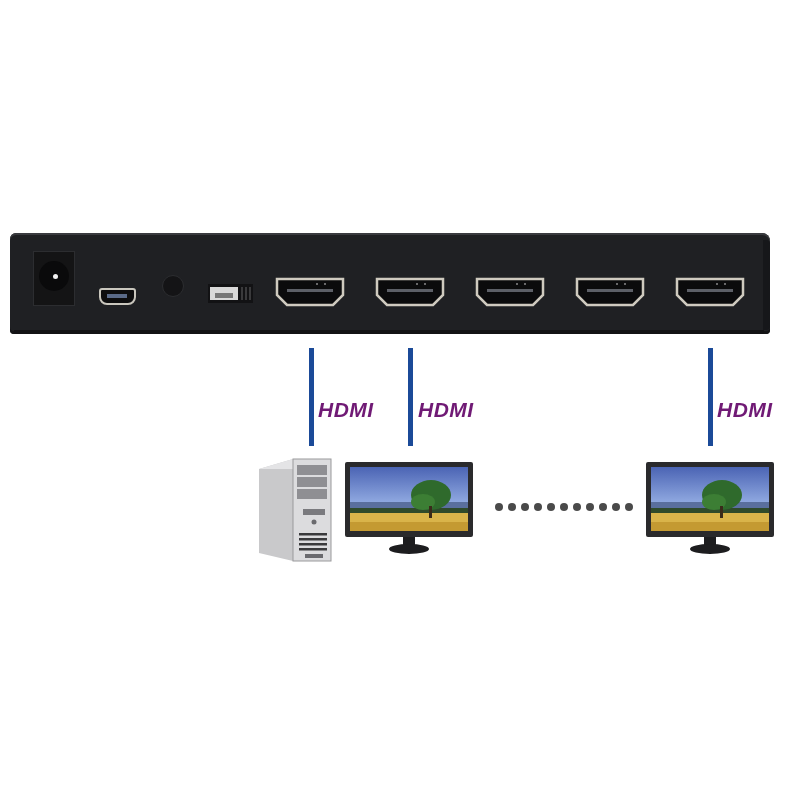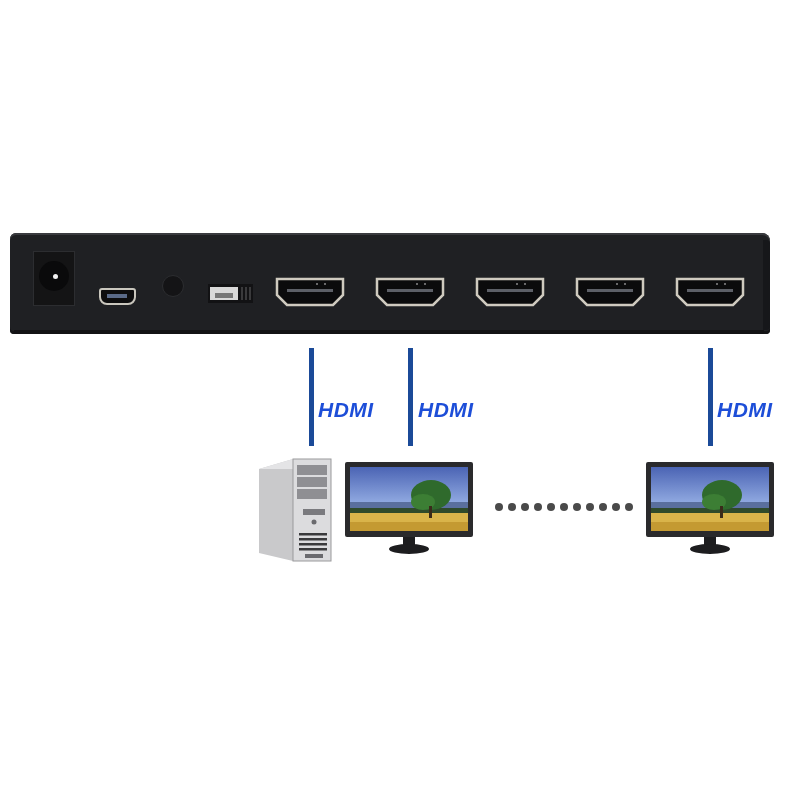--- a/index.html
+++ b/index.html
@@ -26,21 +26,21 @@
   .switch .knob { position:absolute; left:2px; top:3px; width:28px; height:13px; background:#d9d9d9; }
   .switch .knob::after { content:""; position:absolute; left:5px; top:6px; width:18px; height:5px; background:#777; }
   .switch .ribs { position:absolute; left:33px; top:3px; width:10px; height:13px;
                   background:repeating-linear-gradient(90deg,#3a3a3c 0 2px,#121214 2px 4px); }
 
   .hdmi { top:276px; width:74px; height:32px; }
   .hdmi svg { display:block; }
 
   
   .cable { width:5px; background:#1b4a98; top:348px; height:98px; }
-  .label { font-style:italic; font-weight:bold; color:#1d4ed8; font-size:21px; letter-spacing:0.5px; top:398px;text-align:center; }
+  .label { font-style:italic; font-weight:bold; color:#701a75; font-size:21px; letter-spacing:0.5px; top:398px;text-align:center; }
 
   
   .tower { left:259px; top:457px; width:74px; height:106px; }
 
   
   .monitor { width:128px; height:95px; }
 
   .dots { left:495px; top:503px; height:8px; display:flex; gap:5px; }
   .dot { width:8px; height:8px; border-radius:50%; background:#4a4a4a; }
 </style>

